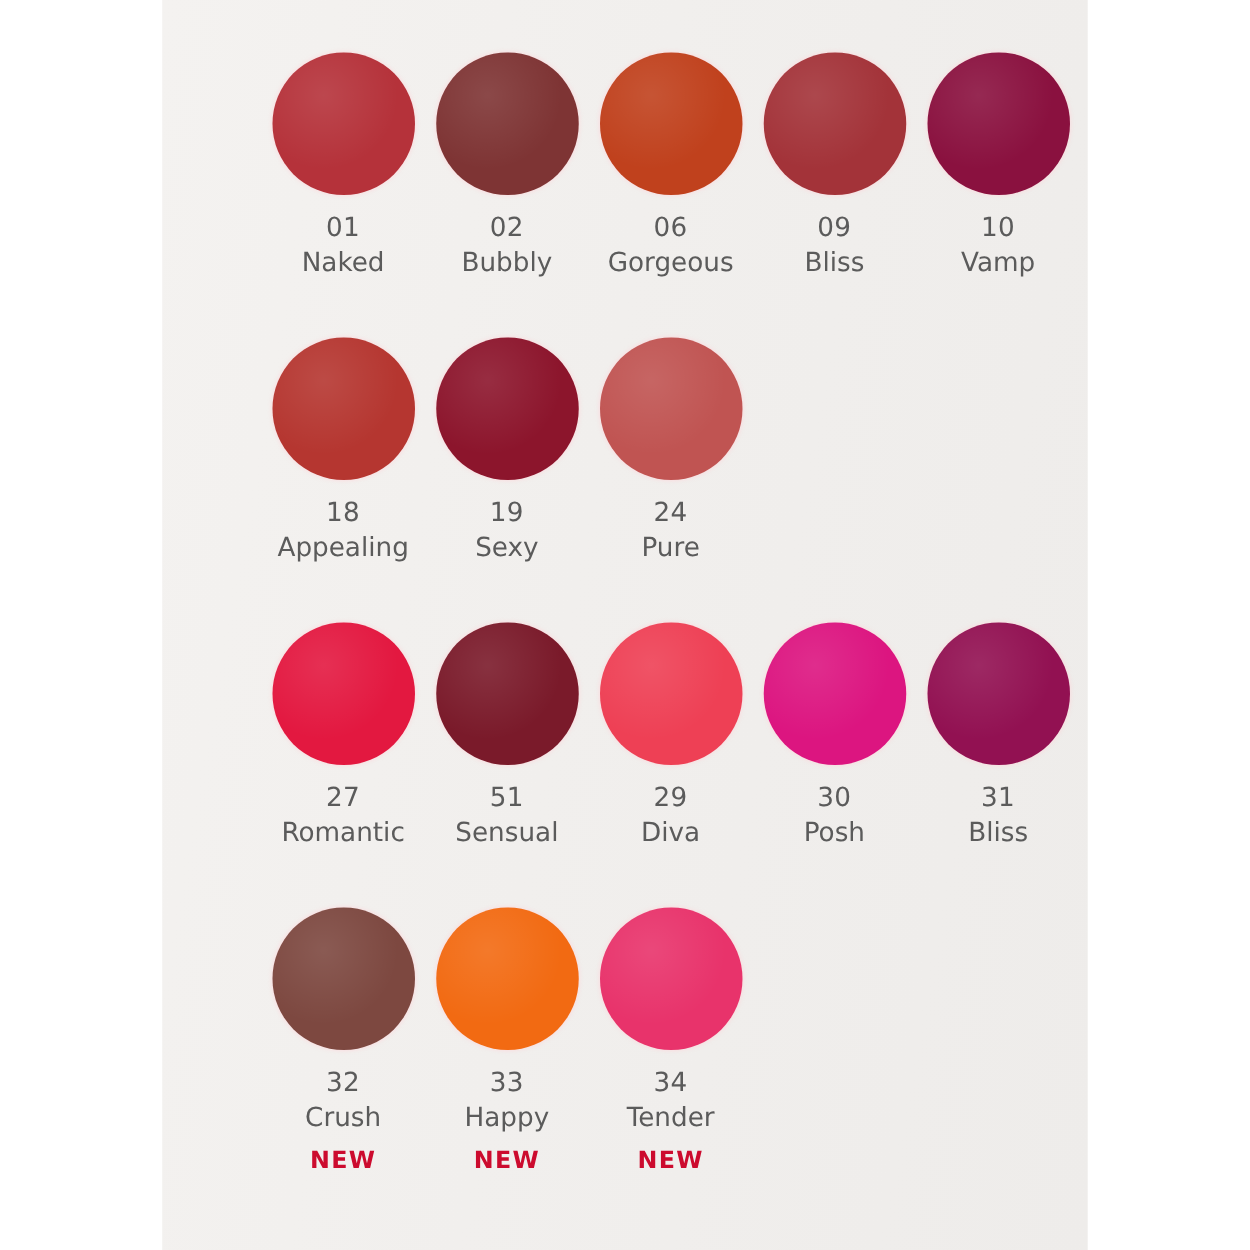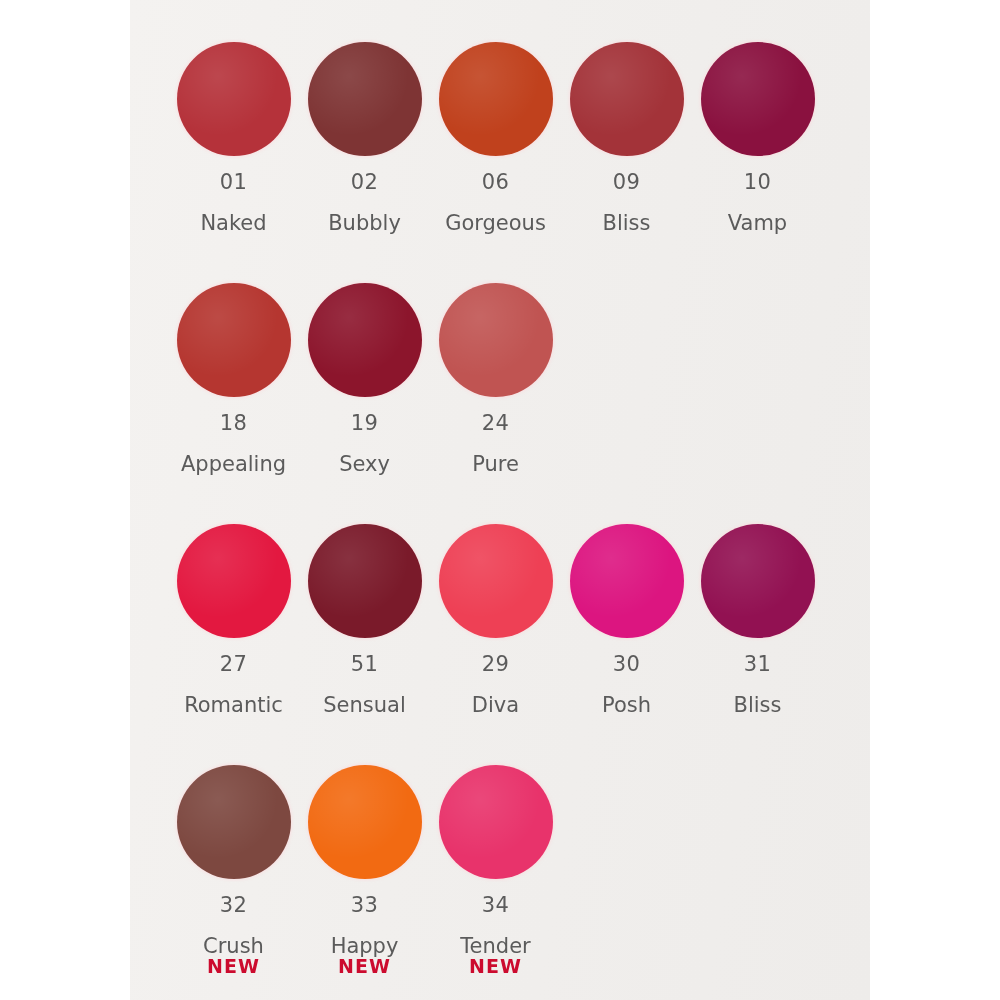--- a/index.html
+++ b/index.html
@@ -41,20 +41,21 @@
     position: absolute;
     left: 0;
     top: 40px;
     width: 740px;
   }
 
   .row {
     display: flex;
     width: 740px;
     margin-bottom: 14px;
+    padding-left: 41px;
   }
 
   .swatch-cell {
     width: 131px;
     margin: 0 0px;
     display: flex;
     flex-direction: column;
     align-items: center;
   }
   .row .swatch-cell:first-child { margin-left: 38px; }
@@ -87,29 +88,30 @@
   .shade-code {
     margin-top: 14px;
     font-size: 21px;
     line-height: 1.0;
     color: #5b5b5b;
     font-weight: 400;
     letter-spacing: 0.4px;
   }
 
   .shade-name {
-    margin-top: 20px;
+    margin-top: 7px;
     font-size: 21px;
     line-height: 1.0;
     color: #5b5b5b;
     font-weight: 400;
     white-space: nowrap;
   }
 
   .badge-new {
+    margin-top: 14px;
     font-size: 19px;
     line-height: 1.0;
     font-weight: 700;
     color: #cc0b2e;
     letter-spacing: 1.1px;
   }
   .badge-slot {
     height: 33px;
   }
 </style>

